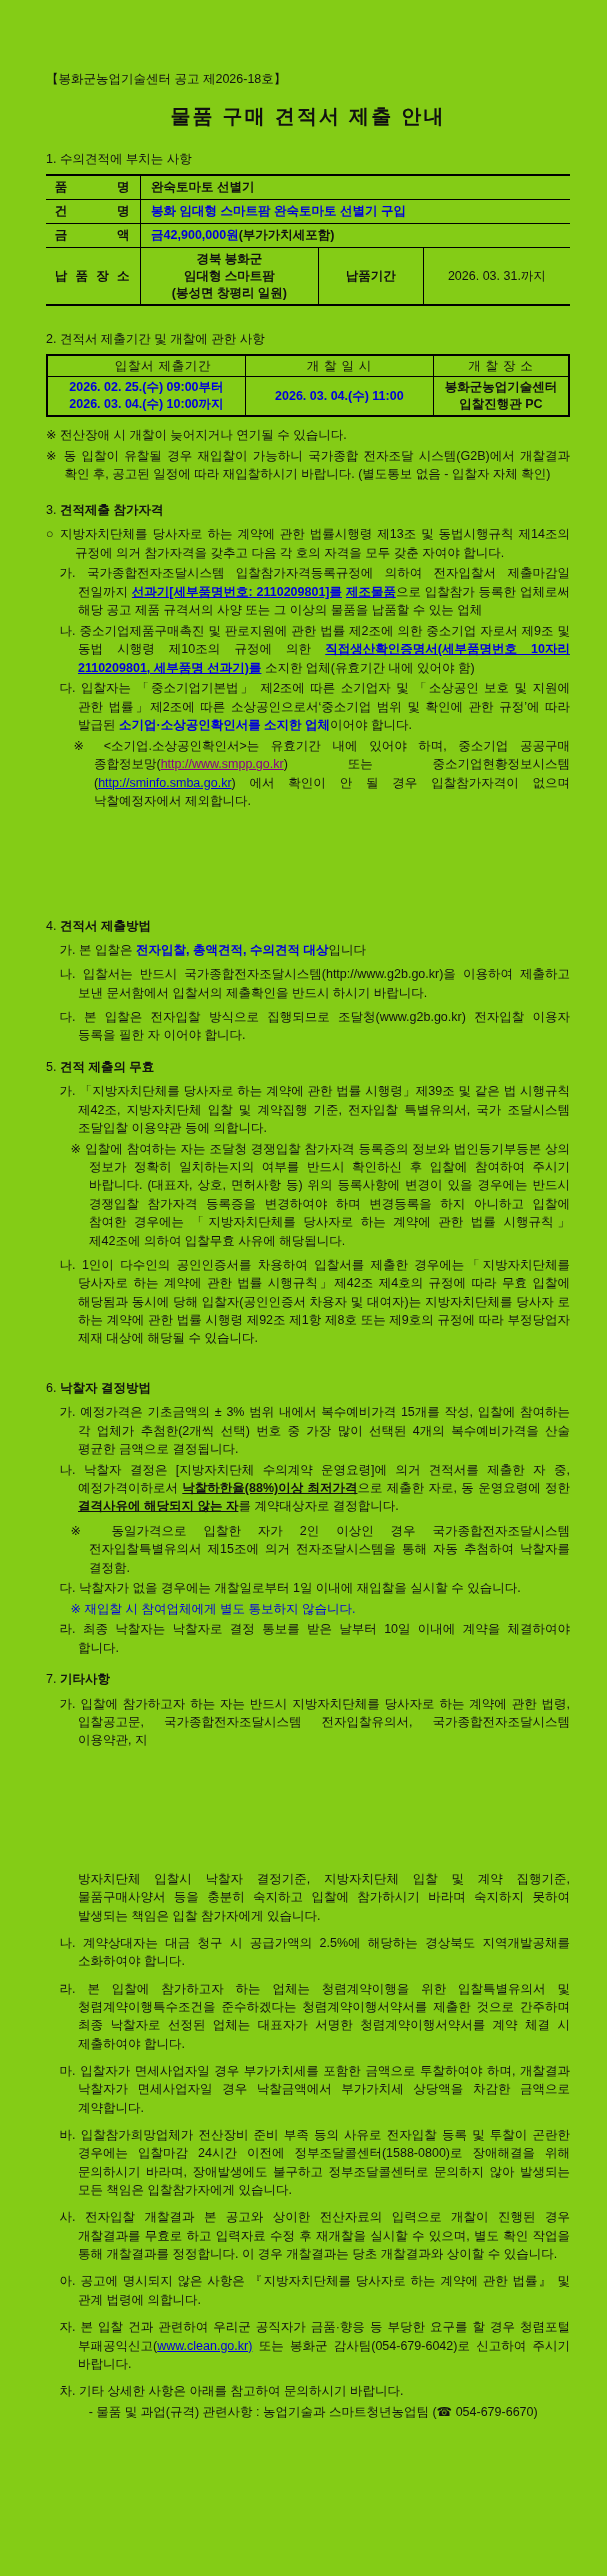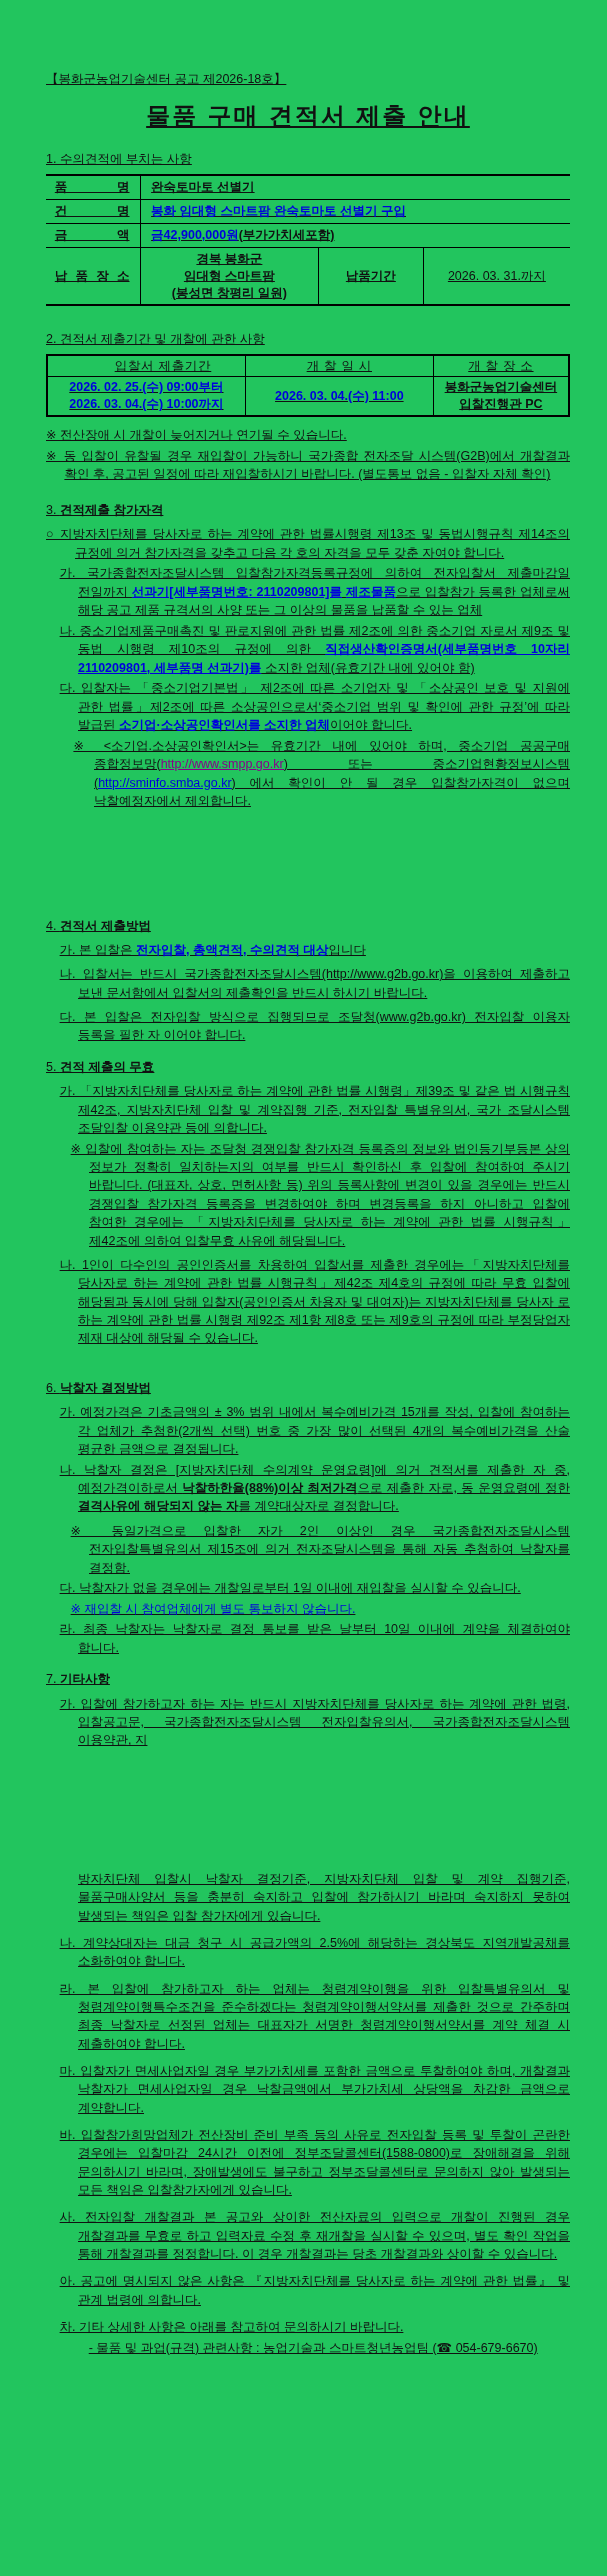--- a/index.html
+++ b/index.html
@@ -1,28 +1,28 @@
 <!DOCTYPE html>
 <html lang="ko" style="font-size:11.8px"><head>
 <meta charset="utf-8">
 <style>
   html,body{margin:0;padding:0;background:#ffffff;}
   .page{
     position:relative;
     width:607px;height:2576px;overflow:hidden;
     box-sizing:border-box;
     padding:71px 37px 0 46px;
-    background:#22c55e;
+    background:#84cc16;
     font-family:"Liberation Sans","DejaVu Sans",sans-serif;
-    font-size:12.5px;color:#111111;text-decoration:underline;
+    font-size:12.5px;color:#111111;
   }
   .p{line-height:18.4px;text-align:justify;margin:0 0 2.2px 0;word-break:keep-all;}
   .sp8{margin-bottom:5.9px;} .sp12{margin-bottom:8.8px;}
   .notice-no{font-size:12.5px;line-height:17.6px;}
-  .doc-title{font-size:24px;font-weight:bold;text-align:center;letter-spacing:2.2px;margin:11.8px 0 17.6px 0;line-height:32px;}
+  .doc-title{font-size:20px;font-weight:bold;text-align:center;letter-spacing:2.2px;margin:11.8px 0 17.6px 0;line-height:32px;}
   .sec-h{margin:17.6px 0 5.9px 0;line-height:18.4px;}
   
   .hang-circle{padding-left:29px;text-indent:-29px;}
   .hang-ga{padding-left:32px;text-indent:-18.4px;}
   .hang-note0{padding-left:18.4px;text-indent:-18.4px;}
   .hang-note1{padding-left:43px;text-indent:-18.4px;}
   .hang-note2{padding-left:48px;text-indent:-20.6px;}
   .hang-cont{padding-left:32px;text-indent:0;}
   .hang-dash{padding-left:53px;text-indent:-10.3px;}
   
@@ -138,17 +138,18 @@
 
   <div class="pagegap" style="height:118px;"></div>
 
   <div class="p hang-cont sp12"><span>방자치단체 입찰시 낙찰자 결정기준, 지방자치단체 입찰 및 계약 집행기준, 물품구매사양서 등을 충분히 숙지하고 입찰에 참가하시기 바라며 숙지하지 못하여 발생되는 책임은 입찰 참가자에게 있습니다.</span></div>
   <div class="p hang-ga sp12"><span>나. 계약상대자는 대금 청구 시 공급가액의 2.5%에 해당하는 경상북도 지역개발공채를 소화하여야 합니다.</span></div>
   <div class="p hang-ga sp12"><span>라. 본 입찰에 참가하고자 하는 업체는 청렴계약이행을 위한 입찰특별유의서 및 청렴계약이행특수조건을 준수하겠다는 청렴계약이행서약서를 제출한 것으로 간주하며 최종 낙찰자로 선정된 업체는 대표자가 서명한 청렴계약이행서약서를 계약 체결 시 제출하여야 합니다.</span></div>
   <div class="p hang-ga sp12"><span>마. 입찰자가 면세사업자일 경우 부가가치세를 포함한 금액으로 투찰하여야 하며, 개찰결과 낙찰자가 면세사업자일 경우 낙찰금액에서 부가가치세 상당액을 차감한 금액으로 계약합니다.</span></div>
   <div class="p hang-ga sp12"><span>바. 입찰참가희망업체가 전산장비 준비 부족 등의 사유로 전자입찰 등록 및 투찰이 곤란한 경우에는 입찰마감 24시간 이전에 정부조달콜센터(1588-0800)로 장애해결을 위해 문의하시기 바라며, 장애발생에도 불구하고 정부조달콜센터로 문의하지 않아 발생되는 모든 책임은 입찰참가자에게 있습니다.</span></div>
   <div class="p hang-ga sp12"><span>사. 전자입찰 개찰결과 본 공고와 상이한 전산자료의 입력으로 개찰이 진행된 경우 개찰결과를 무효로 하고 입력자료 수정 후 재개찰을 실시할 수 있으며, 별도 확인 작업을 통해 개찰결과를 정정합니다. 이 경우 개찰결과는 당초 개찰결과와 상이할 수 있습니다.</span></div>
   <div class="p hang-ga sp12"><span>아. 공고에 명시되지 않은 사항은 『지방자치단체를 당사자로 하는 계약에 관한 법률』 및 관계 법령에 의합니다.</span></div>
+  <div class="p hang-ga sp12"><span>자. 본 입찰 건과 관련하여 우리군 공직자가 금품·향응 등 부당한 요구를 할 경우 청렴포털 부패공익신고(</span><span style="color: rgb(0, 0, 221); text-decoration: underline;">www.clean.go.kr)</span><span> 또는 봉화군 감사팀(054-679-6042)로 신고하여 주시기 바랍니다.</span></div>
   <div class="p hang-ga"><span>차. 기타 상세한 사항은 아래를 참고하여 문의하시기 바랍니다.</span></div>
   <div class="p hang-dash sp8"><span>- 물품 및 과업(규격) 관련사항 : 농업기술과 스마트청년농업팀 (☎ 054-679-6670)</span></div>
 
 </div>
 
 
 </body></html>

